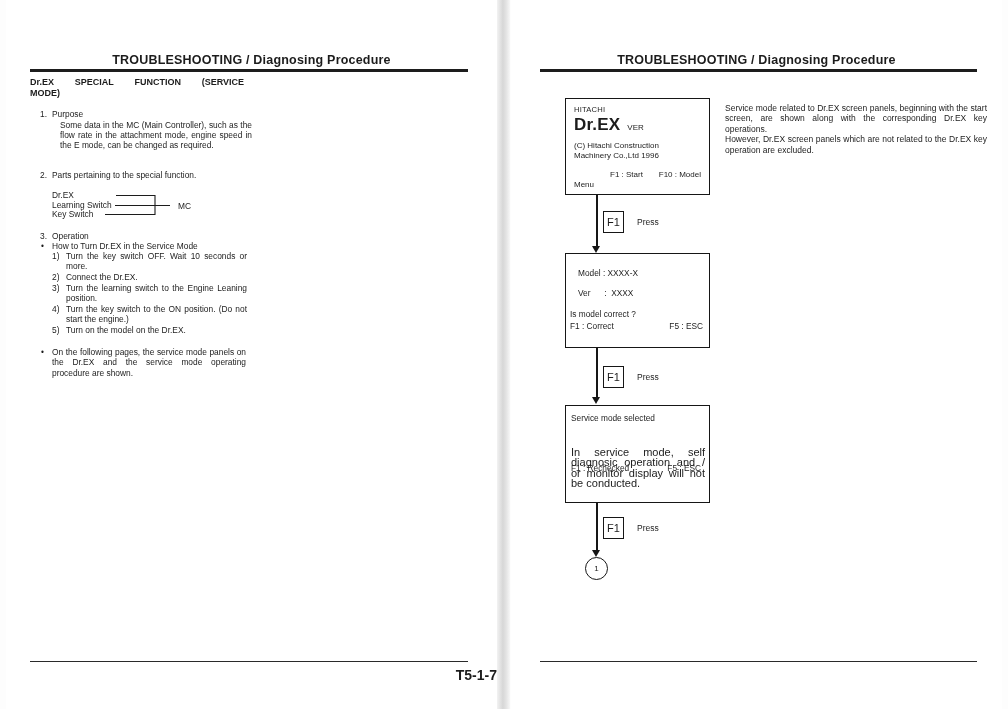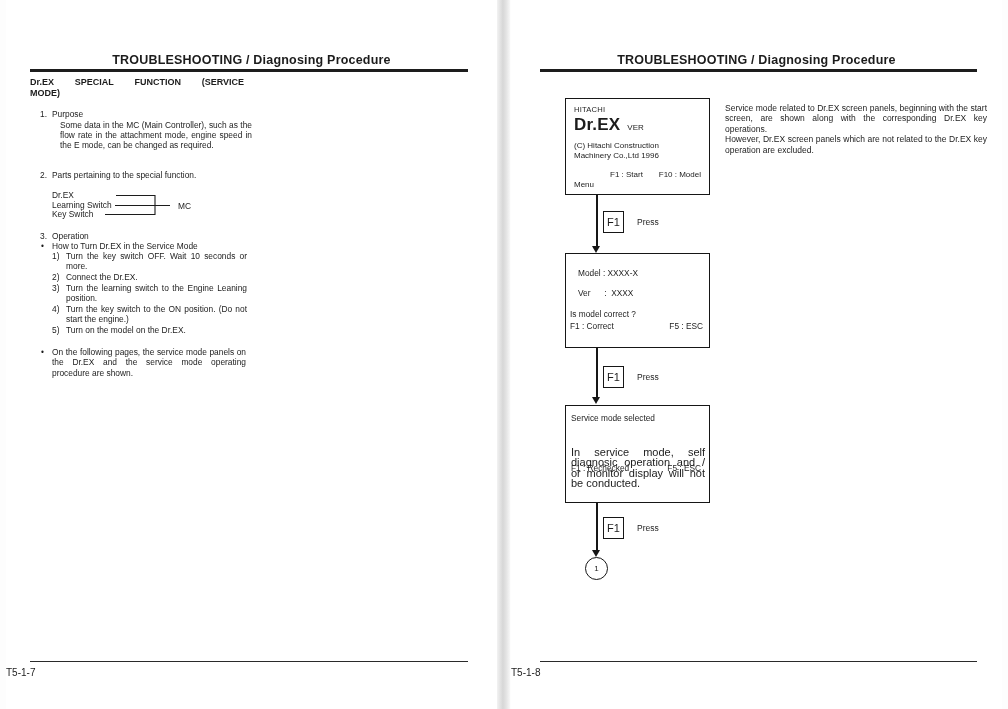--- a/index.html
+++ b/index.html
@@ -22,21 +22,21 @@
     position:absolute; top:53px; left:0; width:100%;
     text-align:center; font-weight:bold; font-size:12.5px; letter-spacing:.2px;
   }
   .hdr-rule {
     position:absolute; top:69px; height:1px;
     border-top:2px solid #1d1d1d; border-bottom:1px solid #1d1d1d;
   }
   .ftr-rule { position:absolute; top:661px; height:0; border-top:1px solid #2a2a2a; }
   .ftr-text {
     position:absolute; top:667px; left:0; width:100%;
-    text-align:left; font-weight:normal; font-size:10px;
+    text-align:right; font-weight:bold; font-size:14px;
   }
 
   
   .sec-title { position:absolute; left:24px; top:77px; width:214px;
     font-weight:bold; font-size:9px; line-height:10.5px; }
   .sec-title .jl { text-align:justify; text-align-last:justify; }
 
   .t { font-size:8.4px; line-height:10.3px; }
   .abs { position:absolute; }
   .just { text-align:justify; }
@@ -210,17 +210,16 @@
     </div>
 
     <div class="vline" style="left:85px; top:503px; height:48px;"></div>
     <div class="ahead" style="left:81.3px; top:550px;"></div>
     <div class="fkey" style="left:92px; top:517px;">F1</div>
     <div class="press" style="left:126px; top:523px;">Press</div>
 
     <div class="connector-circle">1</div>
 
     <div class="ftr-rule" style="left:29px; width:437px;"></div>
-    <div class="ftr-text">T5-1-8</div>
   </div>
 
   <div class="gutter"></div>
 </div>
 
 </body></html>

